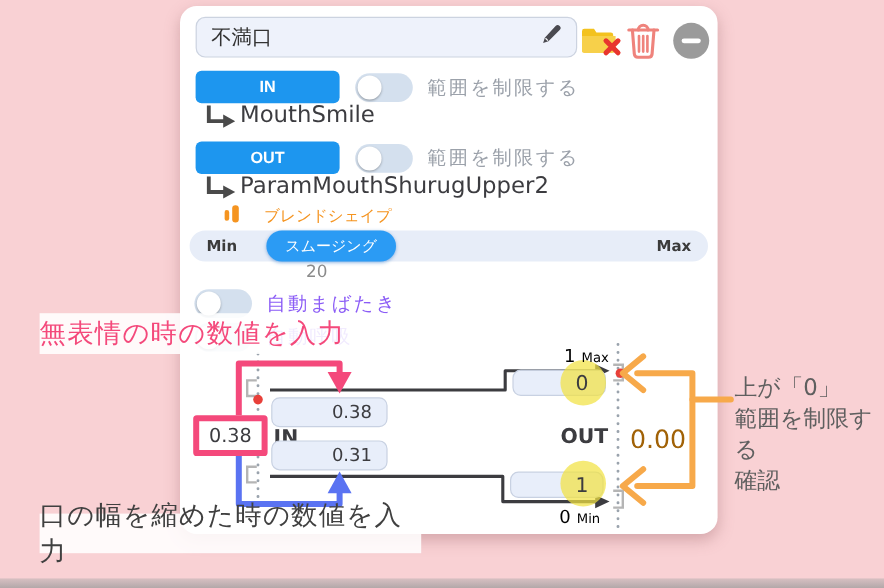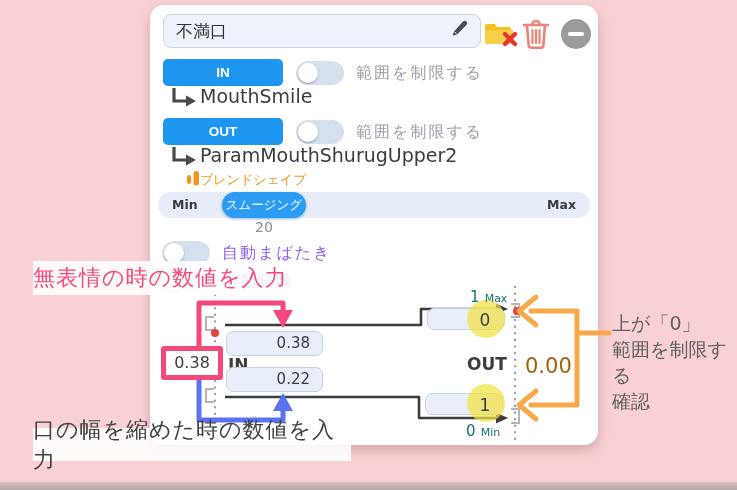--- a/index.html
+++ b/index.html
@@ -35,28 +35,28 @@
   .limit-label { position:absolute; left:206px; font-size:16px; color:#9ba1aa; letter-spacing:2px; }
   .ll1 { top:58px; } .ll2 { top:117px; }
   .toggle-label { position:absolute; left:72px; font-size:16px; color:#8b5cf6; letter-spacing:2px; }
   .lbl-blink { top:238px; } .lbl-breath { top:266px; }
 
   .elbow { position:absolute; left:20px; }
   .el1 { top:82px; } .el2 { top:141px; }
   .param-name { position:absolute; left:50px; font-size:19px; color:#3c3c40; }
   .pn1 { top:80px; } .pn2 { top:139px; }
 
-  .blend { position:absolute; left:37px; top:165px; display:flex; align-items:center; gap:0; }
+  .blend { position:absolute; left:37px; top:165px; display:flex; align-items:center; gap:20px; }
   .blend-label { font-size:13px; color:#f59420; }
 
   .slider { position:absolute; left:8px; top:187px; width:432px; height:26px;
             background:#e7edf8; border-radius:13px; cursor:pointer; }
   .slider .minmax { position:absolute; top:5px; font-size:12.5px; font-weight:600; color:#3b3b3b; }
   .slider .mn { left:14px; } .slider .mx { right:14px; }
-  .pill { position:absolute; left:64px; top:0; width:84px; height:26px; background:#2b9bf4;
+  .pill { position:absolute; left:64px; top:0; width:108px; height:26px; background:#2b9bf4;
           border-radius:13px; color:#fff; font-size:12.5px; text-align:center; line-height:26px;
           box-shadow:0 1px 3px rgba(30,110,200,.5); cursor:pointer; }
   .smooth-val { position:absolute; left:72px; top:214px; width:84px; text-align:center;
           font-size:14px; color:#8b8b8b; }
 
   
   .graph { position:absolute; left:0; top:280px; width:448px; height:165px; }
   .graph svg { position:absolute; inset:0; }
   .gfield { position:absolute; background:#e8eefa; border:1px solid #c8d1e2; border-radius:7px;
             font-size:15px; color:#3c3c40; text-align:right; padding-right:12px; cursor:text; }
@@ -64,21 +64,21 @@
   .f-in-bot { left:76px; top:82px; width:97px; height:25px; line-height:23px; }
   .f-out-top{ left:277px; top:23px; width:78px; height:22px; }
   .f-out-bot{ left:275px; top:108px; width:78px; height:22px; }
   .ycirc { position:absolute; width:38px; height:38px; border-radius:50%; background:#f1e243; opacity:.72; }
   .yc-top { left:317px; top:15px; } .yc-bot { left:317px; top:99px; }
   .gnum { position:absolute; width:30px; text-align:center; font-size:17px; color:#3c3c40; }
   .n-top { left:320px; top:25px; } .n-bot { left:320px; top:110px; }
   .g-inlab { position:absolute; left:78px; top:70px; font-size:17px; font-weight:bold; color:#3c3c40; }
   .g-outlab{ position:absolute; left:317px; top:69px; font-size:17px; font-weight:bold; color:#3c3c40; }
   .g-curval{ position:absolute; left:375px; top:69px; font-size:21px; color:#a16207; }
-  .g-axis { position:absolute; color:#0f766e; }
+  .g-axis { position:absolute; color:#000000; }
   .ax-max { left:320px; top:2px; } .ax-min { left:316px; top:136px; }
   .ax-big { font-size:15px; } .ax-sm { font-size:11px; }
 
   
   .overlay { position:absolute; inset:0; z-index:5; pointer-events:none; }
   .note-box { position:absolute; z-index:6; background:rgba(255,255,255,.88);
               font-size:22px; letter-spacing:1px; padding-left:0; display:flex; align-items:center; }
   .note-top { left:33px; top:261px; width:313px; height:34px; color:#f4497b; }
   .note-bottom { left:33px; top:428px; width:318px; height:33px; color:#404040; }
   .pinned { position:absolute; left:161px; top:346px; width:62px; height:34px; z-index:7;
@@ -190,21 +190,21 @@
         <path d="M361 124h8v14h-8" fill="none" stroke="#b5b5b5" stroke-width="2"></path>
         <polyline points="75,40 271,40 271,24 348,24" fill="none" stroke="#3c3c40" stroke-width="2.6" stroke-linejoin="round"></polyline>
         <polygon points="358,24 346,18.5 346,29.5" fill="#3c3c40"></polygon>
         <polyline points="75,112 269,112 269,133 348,133" fill="none" stroke="#3c3c40" stroke-width="2.6" stroke-linejoin="round"></polyline>
         <polygon points="358,133 346,127.5 346,138.5" fill="#3c3c40"></polygon>
         <circle cx="65" cy="48" r="4" fill="#e8403a"></circle>
         <circle cx="367" cy="26" r="4" fill="#e8403a"></circle>
       </svg>
       <div class="gfield f-in-top">0.38</div>
       <div class="g-inlab">IN</div>
-      <div class="gfield f-in-bot">0.22</div>
+      <div class="gfield f-in-bot">0.31</div>
       <div class="gfield f-out-top"></div>
       <div class="ycirc yc-top"></div>
       <div class="gnum n-top">0</div>
       <div class="gfield f-out-bot"></div>
       <div class="ycirc yc-bot"></div>
       <div class="gnum n-bot">1</div>
       <div class="g-outlab">OUT</div>
       <div class="g-curval">0.00</div>
       <div class="g-axis ax-max"><span class="ax-big">1</span> <span class="ax-sm">Max</span></div>
       <div class="g-axis ax-min"><span class="ax-big">0</span> <span class="ax-sm">Min</span></div>

